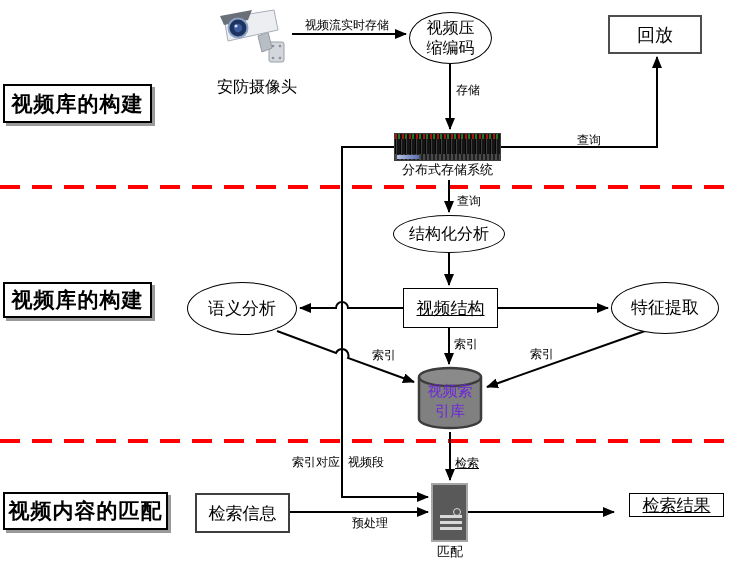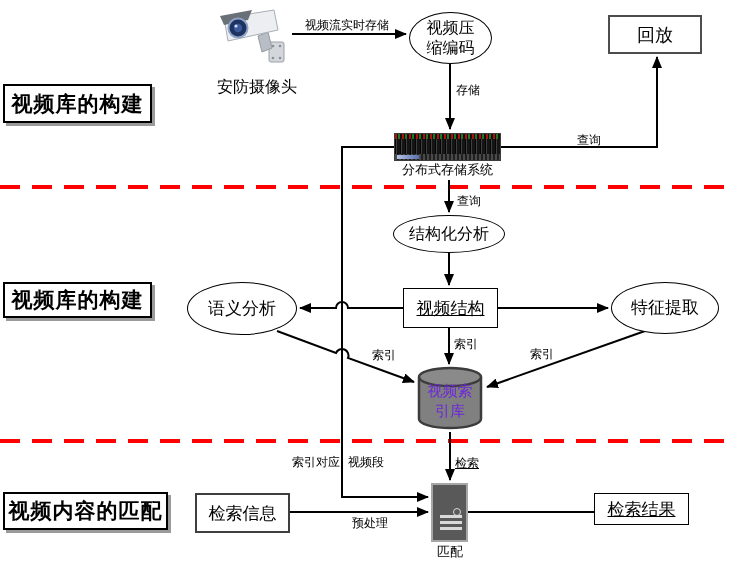--- a/index.html
+++ b/index.html
@@ -129,21 +129,21 @@
     <div class="tower-bars">
       <div></div>
         <div></div>
         <div></div>
     </div>
   </div>
   <div class="abs flexc" style="left:426px;top:544px;width:48px;height:16px;font-size:13px;">匹配</div>
 
   <div class="abs flexc heavy-box" style="left:195px;top:493px;width:95px;height:40px;font-size:17px;border-color:#3f3f3f;">检索信息</div>
 
-  <div class="abs flexc plain-box" style="left:594px;top:493px;width:95px;height:32px;">检索结果</div>
+  <div class="abs flexc plain-box" style="left:629px;top:493px;width:95px;height:24px;">检索结果</div>
 
   <div class="edge-label" style="left:299px;top:17px;width:96px;text-align:center;">视频流实时存储</div>
   <div class="edge-label" style="left:456px;top:82px;">存储</div>
   <div class="edge-label" style="left:577px;top:132px;">查询</div>
   <div class="edge-label" style="left:457px;top:193px;">查询</div>
   <div class="edge-label" style="left:454px;top:336px;">索引</div>
   <div class="edge-label" style="left:372px;top:347px;">索引</div>
   <div class="edge-label" style="left:530px;top:346px;">索引</div>
   <div class="edge-label" style="left:290px;top:454px;width:50px;text-align:right;">索引对应</div>
   <div class="edge-label" style="left:348px;top:454px;">视频段</div>

